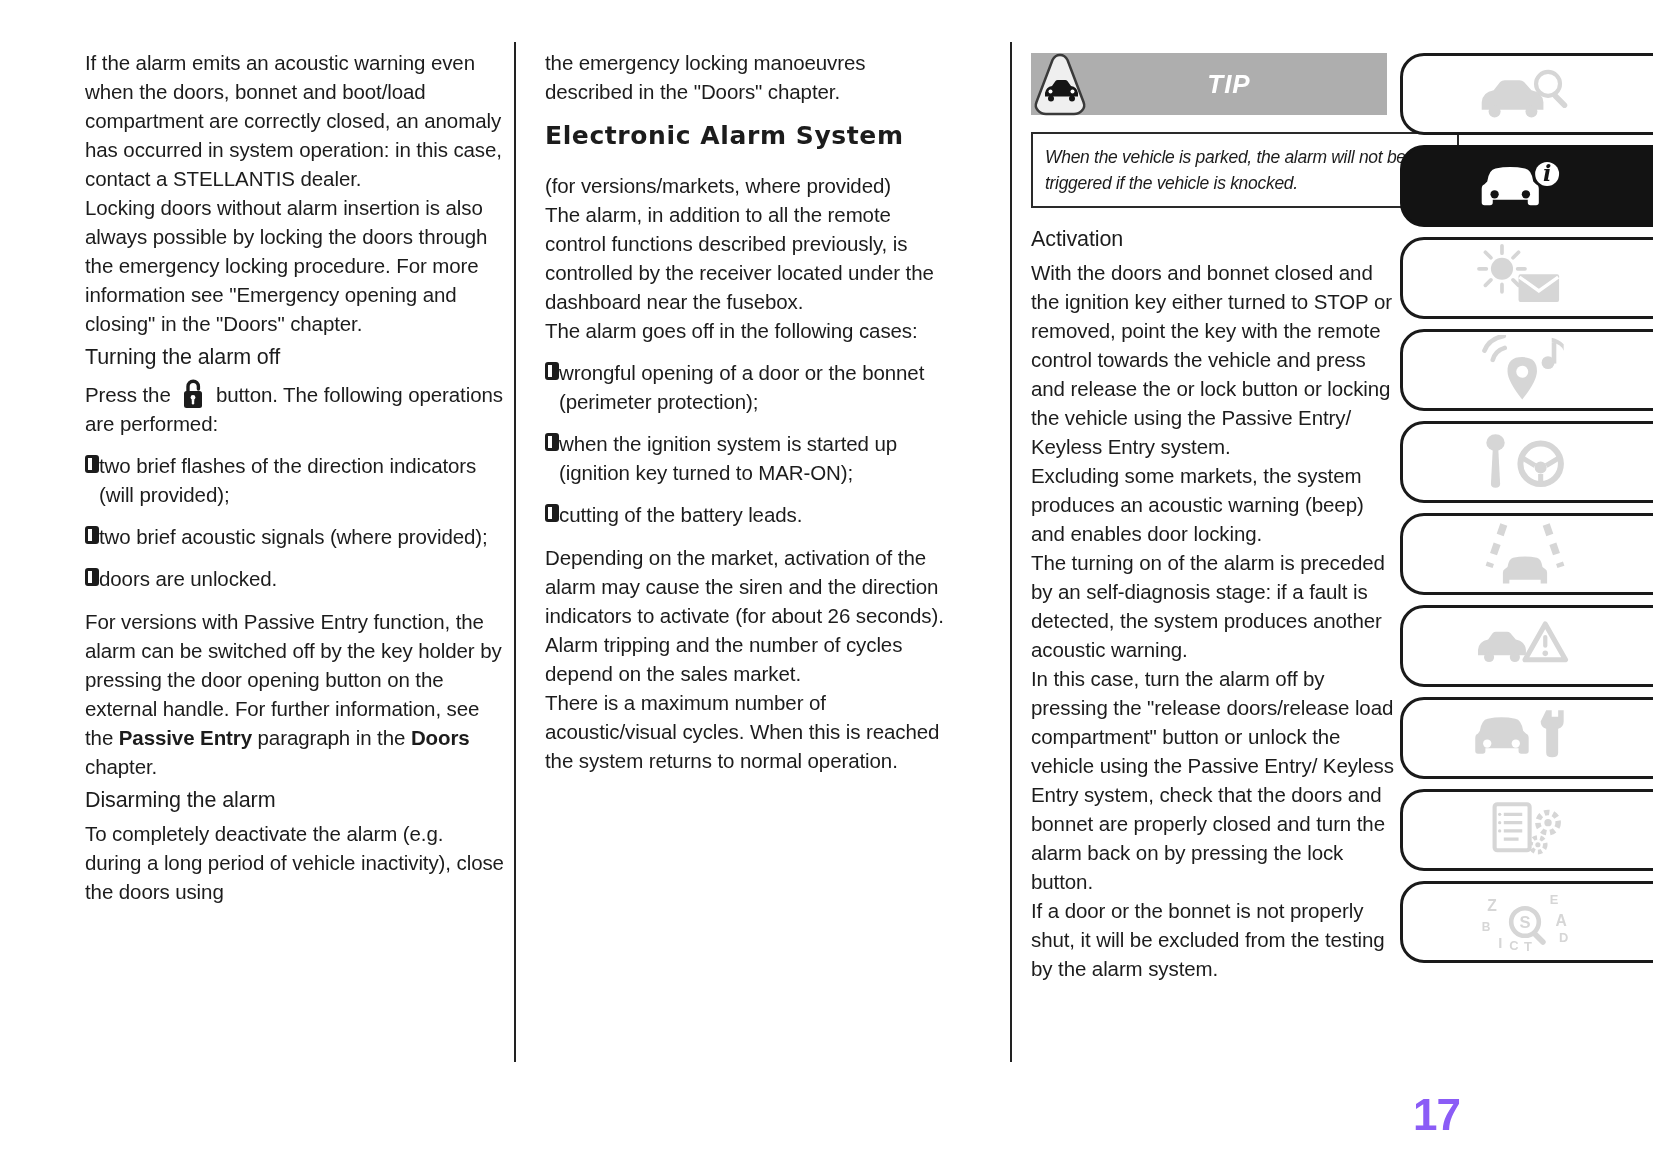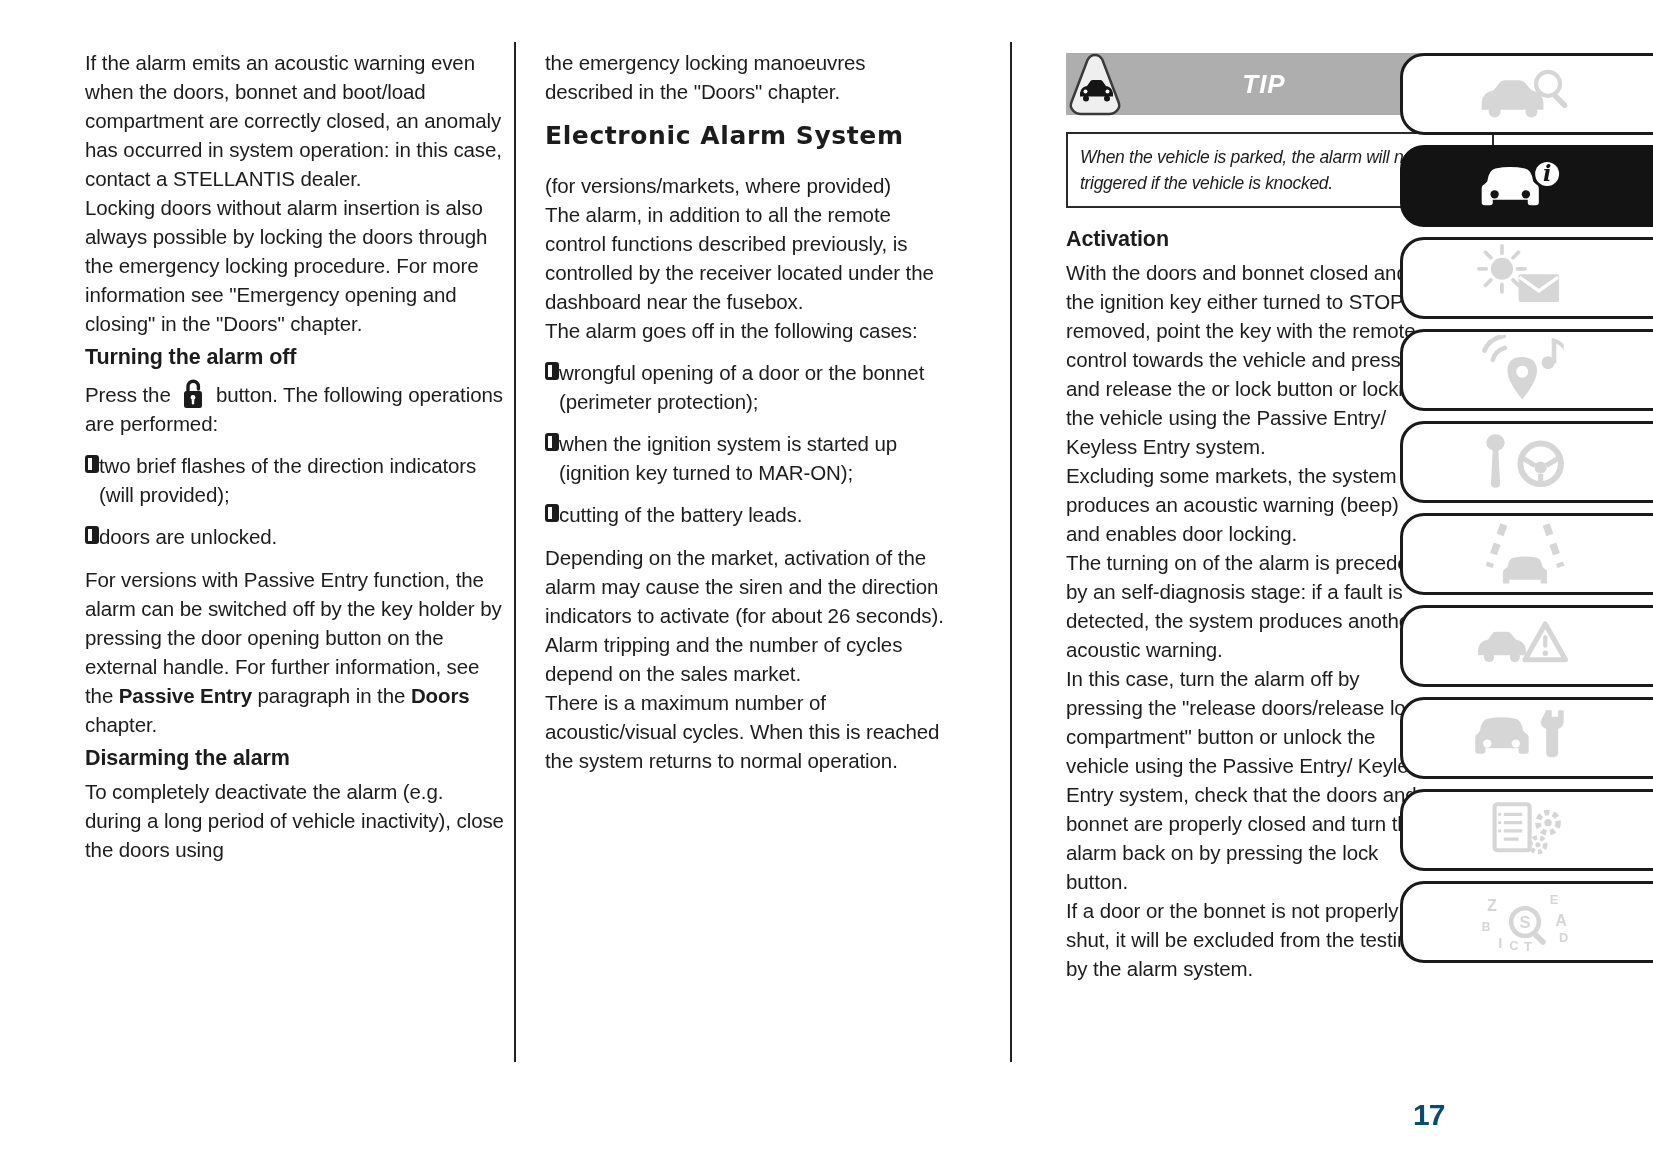--- a/index.html
+++ b/index.html
@@ -13,30 +13,30 @@
   body{
     width:1653px;height:1165px;position:relative;overflow:hidden;
     background:#ffffff;color:var(--text);
     font-family:"Liberation Sans", sans-serif;
     font-size:20.5px;line-height:29px;letter-spacing:-0.1px;
   }
   .col{position:absolute;top:48px;}
   .col p{margin:0;}
   .col-left{left:85px;width:420px;}
   .col-middle{left:545px;width:410px;}
-  .col-right{left:1066px;width:370px;}
+  .col-right{left:1031px;width:370px;}
   .vline{position:absolute;top:42px;height:1020px;width:2px;background:#222;}
   .vline1{left:514px;}
   .vline2{left:1010px;}
   h2.main-heading{
     font-family:"DejaVu Sans", sans-serif;
     font-size:25px;line-height:32px;font-weight:bold;letter-spacing:0.6px;
     margin:14px 0 19px 0;color:var(--text);
   }
-  h3.subhead{font-size:21.5px;font-weight:bold;margin:4px 0 4px 0;line-height:30px;}
+  h3.subhead{font-size:21.5px;font-weight:normal;margin:4px 0 4px 0;line-height:30px;}
   .gap-top{margin-top:14px !important;}
   
   ul.bullets{list-style:none;margin:4px 0 0 0;padding:0;}
   ul.bullets li{display:flex;margin:13px 0;align-items:flex-start;}
   .sq{flex:0 0 auto;width:14px;height:18px;margin-top:4px;
       border:3.5px solid var(--text);border-right-width:7px;border-radius:3px;background:#fff;}
   
   .inline-lock{vertical-align:-7px;margin:0 5px;}
   .press-line{margin-top:6px !important;}
   
@@ -48,22 +48,22 @@
   .tip-box{width:428px;border:2.5px solid #2a2a2a;margin-top:17px;padding:10px 12px;}
   .tip-box p{font-style:italic;font-size:17.5px;line-height:26px;letter-spacing:-0.3px;}
   .activation-head{margin-top:16px !important;}
   
   .sidebar{position:absolute;left:1400px;top:53px;display:flex;flex-direction:column;gap:10px;}
   .tab{width:290px;height:82px;border:3.5px solid #1a1a1a;border-radius:24px;background:#fff;
        color:var(--icon-gray);display:flex;align-items:center;cursor:pointer;}
   .tab svg{width:112px;height:70px;margin-left:66px;flex:0 0 auto;}
   .tab.active{background:var(--active-bg);border-color:var(--active-bg);color:#ffffff;}
   
-  .page-number{position:absolute;left:1413px;top:1100px;font-size:30px;font-weight:bold;
-               letter-spacing:-1px;color:#0c4a6e;}
+  .page-number{position:absolute;left:1413px;top:1100px;font-size:44px;font-weight:bold;
+               letter-spacing:-1px;color:#8b5cf6;}
   b{font-weight:bold;}
 </style>
 </head>
 <body>
 
 <section class="col col-left">
   <p>If the alarm emits an acoustic warning even when the doors, bonnet and boot/load compartment are correctly closed, an anomaly has occurred in system operation: in this case, contact a STELLANTIS dealer.</p>
   <p>Locking doors without alarm insertion is also always possible by locking the doors through the emergency locking procedure. For more information see "Emergency opening and closing" in the "Doors" chapter.</p>
   <h3 class="subhead">Turning the alarm off</h3>
   <p class="press-line">
@@ -74,20 +74,24 @@
       <rect x="10.8" y="21" width="2.4" height="5.5" rx="1.2" fill="#fff"></rect>
     </svg><span> button. The following operations are performed:</span>
   </p>
   <ul class="bullets">
     <li>
         <span class="sq"></span>
         <span>two brief flashes of the direction indicators (will provided);</span>
       </li>
     <li>
         <span class="sq"></span>
+        <span>two brief acoustic signals (where provided);</span>
+      </li>
+    <li>
+        <span class="sq"></span>
         <span>doors are unlocked.</span>
       </li>
   </ul>
   <p class="gap-top">
     <span>For versions with Passive Entry function, the alarm can be switched off by the key holder by pressing the door opening button on the external handle. For further information, see the </span><b>Passive Entry</b><span> paragraph in the </span><b>Doors</b><span> chapter.</span>
   </p>
   <h3 class="subhead">Disarming the alarm</h3>
   <p>To completely deactivate the alarm (e.g. during a long period of vehicle inactivity), close the doors using</p>
 </section>
 

